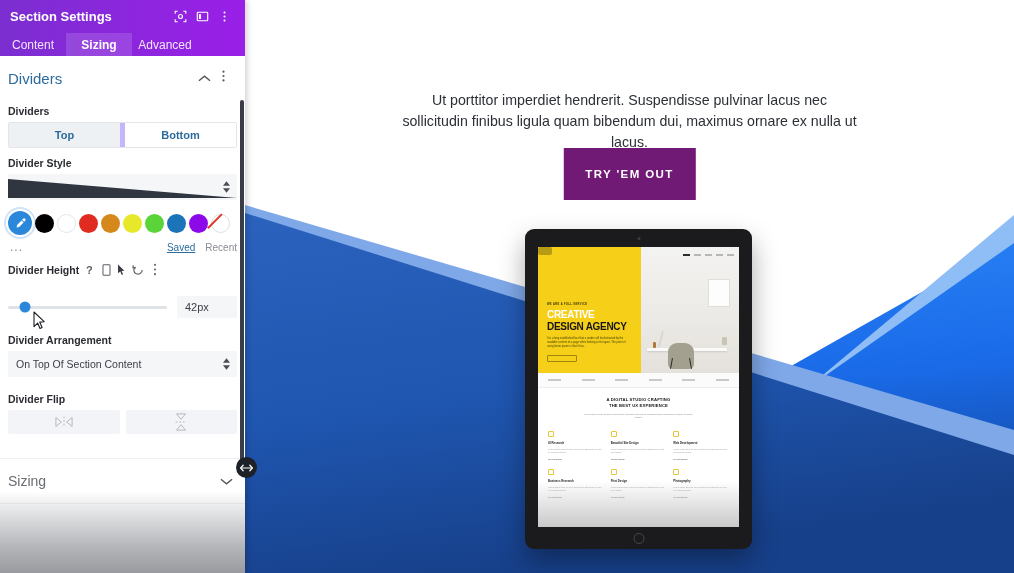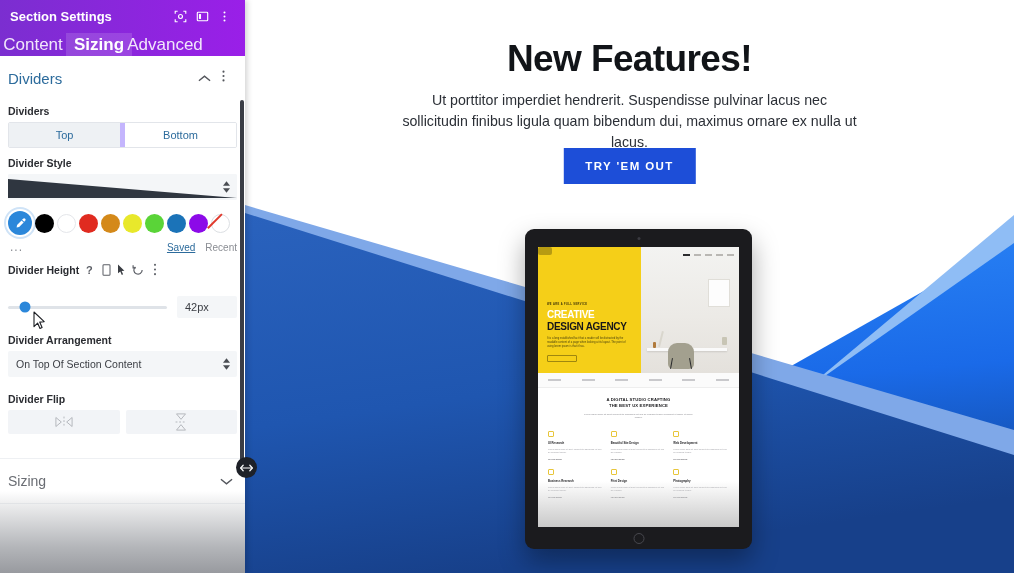--- a/index.html
+++ b/index.html
@@ -21,24 +21,24 @@
     position: absolute; left: 0; top: 38px; width: 769px; text-align: center;
     font-size: 37px; font-weight: 700; color: #111418; letter-spacing: -0.6px;
   }
   .hero-sub {
     position: absolute; left: 50%; transform: translateX(-50%); top: 90px;
     width: 460px; text-align: center; font-size: 14.2px; line-height: 21px;
     color: #2b2f36;
   }
   .hero-btn {
     position: absolute; left: 50%; transform: translateX(-50%); top: 148px;
-    background: #1d4ed8; color: #ffffff; border: 0;
+    background: #701a75; color: #ffffff; border: 0;
     font-family: "Liberation Sans", sans-serif;
     font-size: 11.5px; font-weight: 700; letter-spacing: 1.4px;
-    padding: 12px 22px; cursor: pointer;
+    padding: 20px 22px; cursor: pointer;
   }
 
   
   .divider-art { position: absolute; left: 0; top: 0; width: 769px; height: 573px; }
 
   
   .tablet {
     position: absolute; left: 280px; top: 229px; width: 227px; height: 320px;
     background: #1b1b1e; border-radius: 9px;
     box-shadow: 0 12px 26px rgba(0,0,0,0.35);
@@ -154,40 +154,40 @@
   .p-title { color: #fff; font-size: 13px; font-weight: 700; flex: 1; }
   .p-ico { width: 22px; height: 22px; display: flex; align-items: center;
            justify-content: center; cursor: pointer; }
   .p-ico svg { display: block; }
   .p-tabs {
     height: 23px; background: linear-gradient(90deg,#7b2ed0 0%, #9a1fe8 100%);
     display: flex; align-items: stretch;
   }
   .p-tab {
     display: flex; align-items: center; justify-content: center;
-    color: #f1e6fb; font-size: 17px; cursor: pointer; width: 66px;
+    color: #f1e6fb; font-size: 12px; cursor: pointer; width: 66px;
   }
   .p-tab.active { background: rgba(255,255,255,.14); color: #ffffff; font-weight: 600; }
 
   .p-body { position: absolute; top: 56px; left: 0; width: 245px; bottom: 0; }
   .sec-head {
     display: flex; align-items: center; padding: 13px 12px 9px 8px;
   }
   .sec-title { flex: 1; color: #2c6b9c; font-size: 15px; font-weight: 400; }
   .sec-caret, .sec-dots { color: #53565c; cursor: pointer; padding: 0 3px; }
 
   .fld { padding: 0 8px; margin-top: 9px; }
   .fld-label { font-size: 10.5px; font-weight: 700; color: #2a2c31; margin-bottom: 5px;
                display: flex; align-items: center; gap: 6px; }
   .fld-label .mini { color: #5c5f66; cursor: pointer; display: inline-flex; }
 
   .seg { display: flex; height: 26px; border: 1px solid #e2e5ea; border-radius: 2px; overflow: hidden; }
   .seg div {
     flex: 1; display: flex; align-items: center; justify-content: center;
-    font-size: 11px; font-weight: 400; color: #2c6b9c; cursor: pointer;
+    font-size: 11px; font-weight: 700; color: #2c6b9c; cursor: pointer;
     background: #ffffff;
   }
   .seg div.on { background: #eef1f4; }
   .seg div + div { border-left: 5px solid #c4b5fd; }
 
   .style-select {
     position: relative; height: 26px; background: #f4f6f8; border-radius: 2px;
     overflow: hidden; cursor: pointer;
   }
   .style-tri {
@@ -296,21 +296,20 @@
       <polygon points="769,240 769,573 180,573" fill="url(#gMid)"></polygon>
 
       <polygon points="769,215 769,243 560,390" fill="#8fbdf5"></polygon>
 
       <polygon points="0,205 769,430 769,470 0,243" fill="#7fa8e8"></polygon>
 
       <polygon points="0,213 769,455 769,573 0,573" fill="url(#gDark)"></polygon>
     </svg>
 
     <div class="hero">
-      <div class="hero-title">New Features!</div>
       <div class="hero-sub">Ut porttitor imperdiet hendrerit. Suspendisse pulvinar lacus nec sollicitudin finibus ligula quam bibendum dui, maximus ornare ex nulla ut lacus.</div>
       <button class="hero-btn">TRY 'EM OUT</button>
     </div>
 
     <div class="tablet">
       <div class="tablet-cam"></div>
       <div class="tablet-screen">
 
         <div class="ms-hero">
           <div class="ms-yellow">

